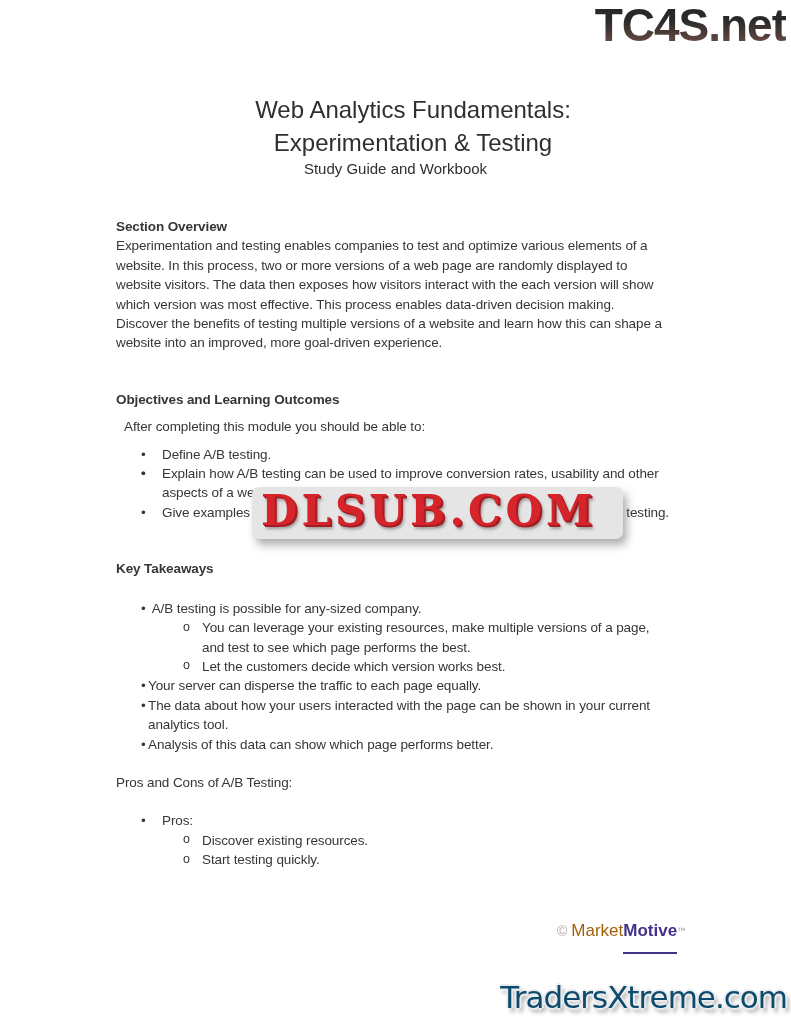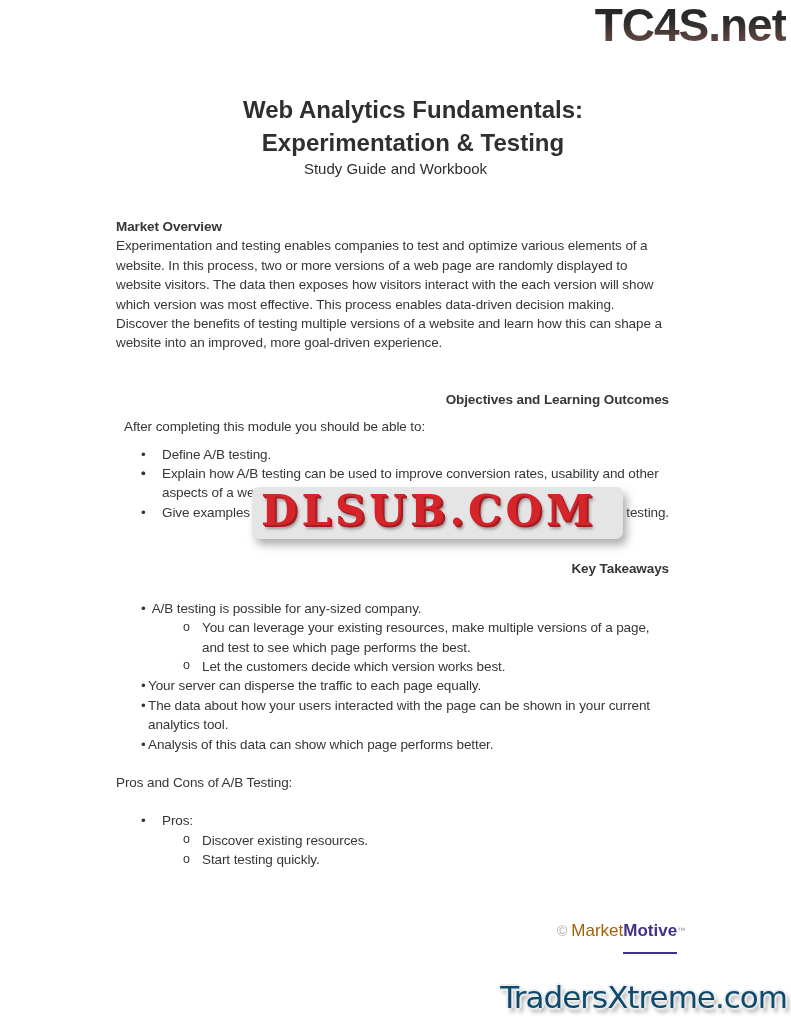--- a/index.html
+++ b/index.html
@@ -15,29 +15,29 @@
   
   .tc4s{
     position:absolute;top:-2px;right:5px;
     font-size:46px;font-weight:bold;letter-spacing:-1px;
     background:linear-gradient(180deg,#242424 0%,#2c2a29 42%,#56413c 72%,#8a544b 100%);
     -webkit-background-clip:text;background-clip:text;color:transparent;
     text-shadow:none;
   }
   
   .title-block{position:absolute;left:0;right:0;top:93px;text-align:center;color:#2f2f2f;}
-  .title-line{font-size:24px;line-height:33px;font-weight:700;margin-left:35px;}
+  .title-line{font-size:24px;line-height:33px;font-weight:400;margin-left:35px;}
   .subtitle{font-size:15px;line-height:20px;font-weight:400;}
   
   .col{
     position:absolute;left:116px;top:217px;width:553px;
     font-size:13.5px;line-height:19.4px;letter-spacing:-0.1px;
   }
   .h{font-weight:bold;margin:0;}
-  .mt-section{margin-top:37px;text-align:right;}
+  .mt-section{margin-top:37px;}
   .body-par{margin:0;white-space:pre-wrap;}
   .intro{margin:8px;}
   .li{position:relative;margin:0;}
   .l1{padding-left:46px;}
   .l1 > .mk{position:absolute;left:25px;top:0;}
   .kt .l1{padding-left:32px;}
   .l2{padding-left:86px;}
   .l2 > .mk{position:absolute;left:67px;top:-0.5px;font-size:12.5px;}
   .tx{white-space:pre-wrap;}
   .list-gap{margin-top:20px;}
@@ -81,21 +81,21 @@
   <div class="tc4s">TC4S.net</div>
 
   <div class="title-block">
     <div class="title-line">Web Analytics Fundamentals:</div>
     <div class="title-line">Experimentation &amp; Testing</div>
     <div class="subtitle">Study Guide and Workbook</div>
   </div>
 
   <div class="col">
 
-    <p class="h">Market Overview</p>
+    <p class="h">Section Overview</p>
     <p class="body-par">Experimentation and testing enables companies to test and optimize various elements of a website. In this process, two or more versions of a web page are randomly displayed to website visitors. The data then exposes how visitors interact with the each version will show which version was most effective. This process enables data-driven decision making.   Discover the benefits of testing multiple versions of a website and learn how this can shape a website into an improved, more goal-driven experience.</p>
 
     <p class="h mt-section">Objectives and Learning Outcomes</p>
     <p class="intro">After completing this module you should be able to:</p>
     <div class="obj">
       <div class="li l1">
         <span class="mk">•</span>
         <span class="tx">Define A/B testing.</span>
       </div>
       <div class="li l1">

